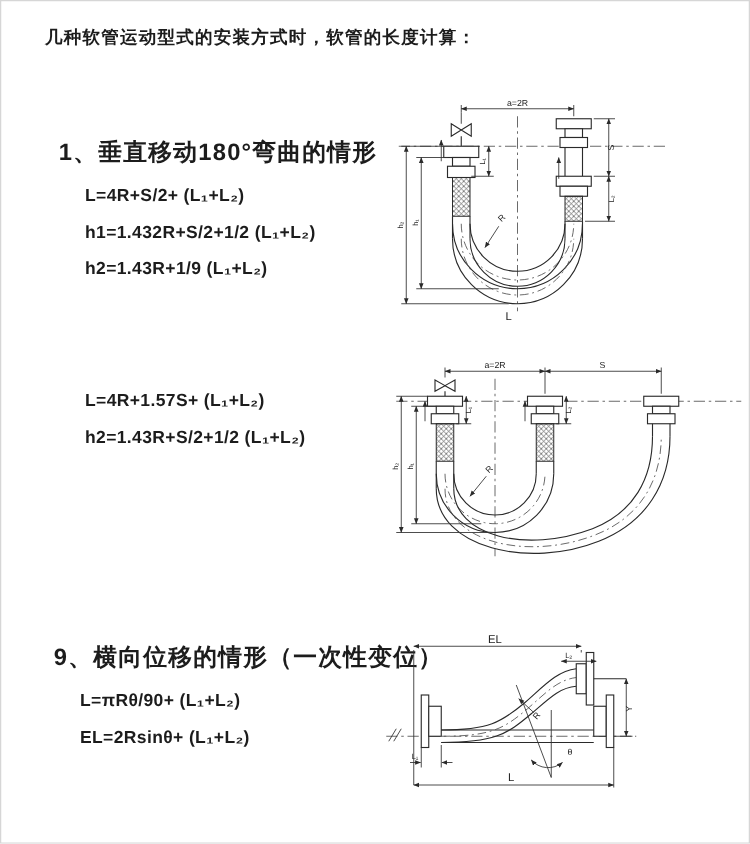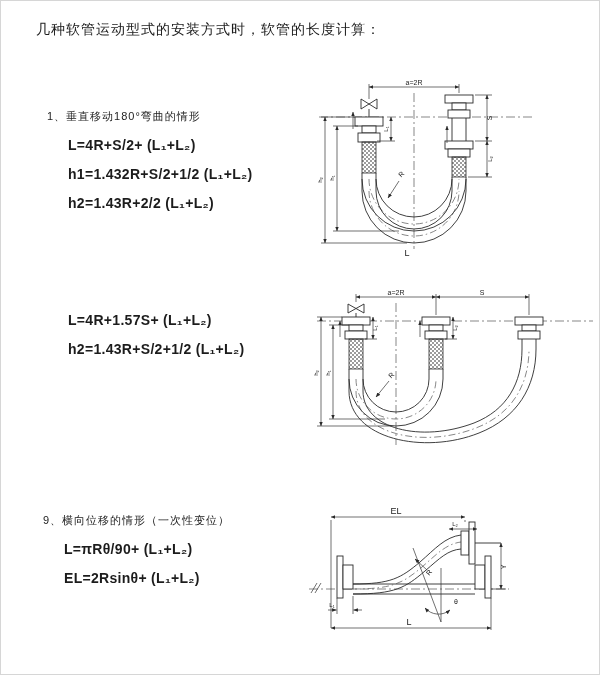--- a/index.html
+++ b/index.html
@@ -2,25 +2,25 @@
 <html><head>
 <meta charset="utf-8">
 <style>
   html,body{margin:0;padding:0;background:#fff;}
   .page{
     position:relative;width:600px;height:675px;background:#fff;
     box-sizing:border-box;border:1px solid #d6d6d6;overflow:hidden;
     font-family:"Liberation Sans","DejaVu Sans",sans-serif;color:#1c1c1c;
   }
   .title{
-    position:absolute;left:35px;top:20px;font-size:14px;font-weight:400;
+    position:absolute;left:35px;top:20px;font-size:14px;font-weight:700;
     letter-spacing:1px;white-space:nowrap;
   }
   .sec{position:absolute;}
-  .sec .heading{font-size:11px;font-weight:400;letter-spacing:1px;white-space:nowrap;}
+  .sec .heading{font-size:19px;font-weight:700;letter-spacing:1px;white-space:nowrap;}
   .sec .formula{
     font-size:14px;margin-top:13px;padding-left:21px;letter-spacing:0.3px;
     white-space:nowrap;font-weight:700;
   }
   svg.diag{position:absolute;overflow:visible;}
   svg.diag text{font-size:7px;fill:#222;font-family:"Liberation Sans","DejaVu Sans",sans-serif;}
   svg.diag text.big{font-size:9px;}
   svg.diag text.sm{font-size:6px;}
   .outline{stroke:#2a2a2a;stroke-width:0.9;fill:none;}
   .solidw{stroke:#2a2a2a;stroke-width:0.9;fill:#fff;}
@@ -44,21 +44,21 @@
       </pattern>
     </defs>
   </svg>
 
   <div class="title">几种软管运动型式的安装方式时，软管的长度计算：</div>
 
   <div class="sec" style="left:46px;top:108px;">
     <div class="heading">1、垂直移动180°弯曲的情形</div>
     <div class="formula">L=4R+S/2+ (L₁+L₂)</div>
     <div class="formula">h1=1.432R+S/2+1/2 (L₁+L₂)</div>
-    <div class="formula">h2=1.43R+2/2 (L₁+L₂)</div>
+    <div class="formula">h2=1.43R+1/9 (L₁+L₂)</div>
   </div>
 
   <svg class="diag" style="left:310px;top:76px;" width="230" height="182" viewBox="0 0 230 182">
 
     <path class="cl" d="M103,16 V172"></path>
     <path class="cl" d="M8,40 H224"></path>
 
     <path class="dim" d="M58,13 V7 M148,16 V7"></path>
     <line class="dim" x1="58" y1="10" x2="148" y2="10" marker-start="url(#arr)" marker-end="url(#arr)"></line>
     <text x="103" y="7.5" text-anchor="middle">a=2R</text>

